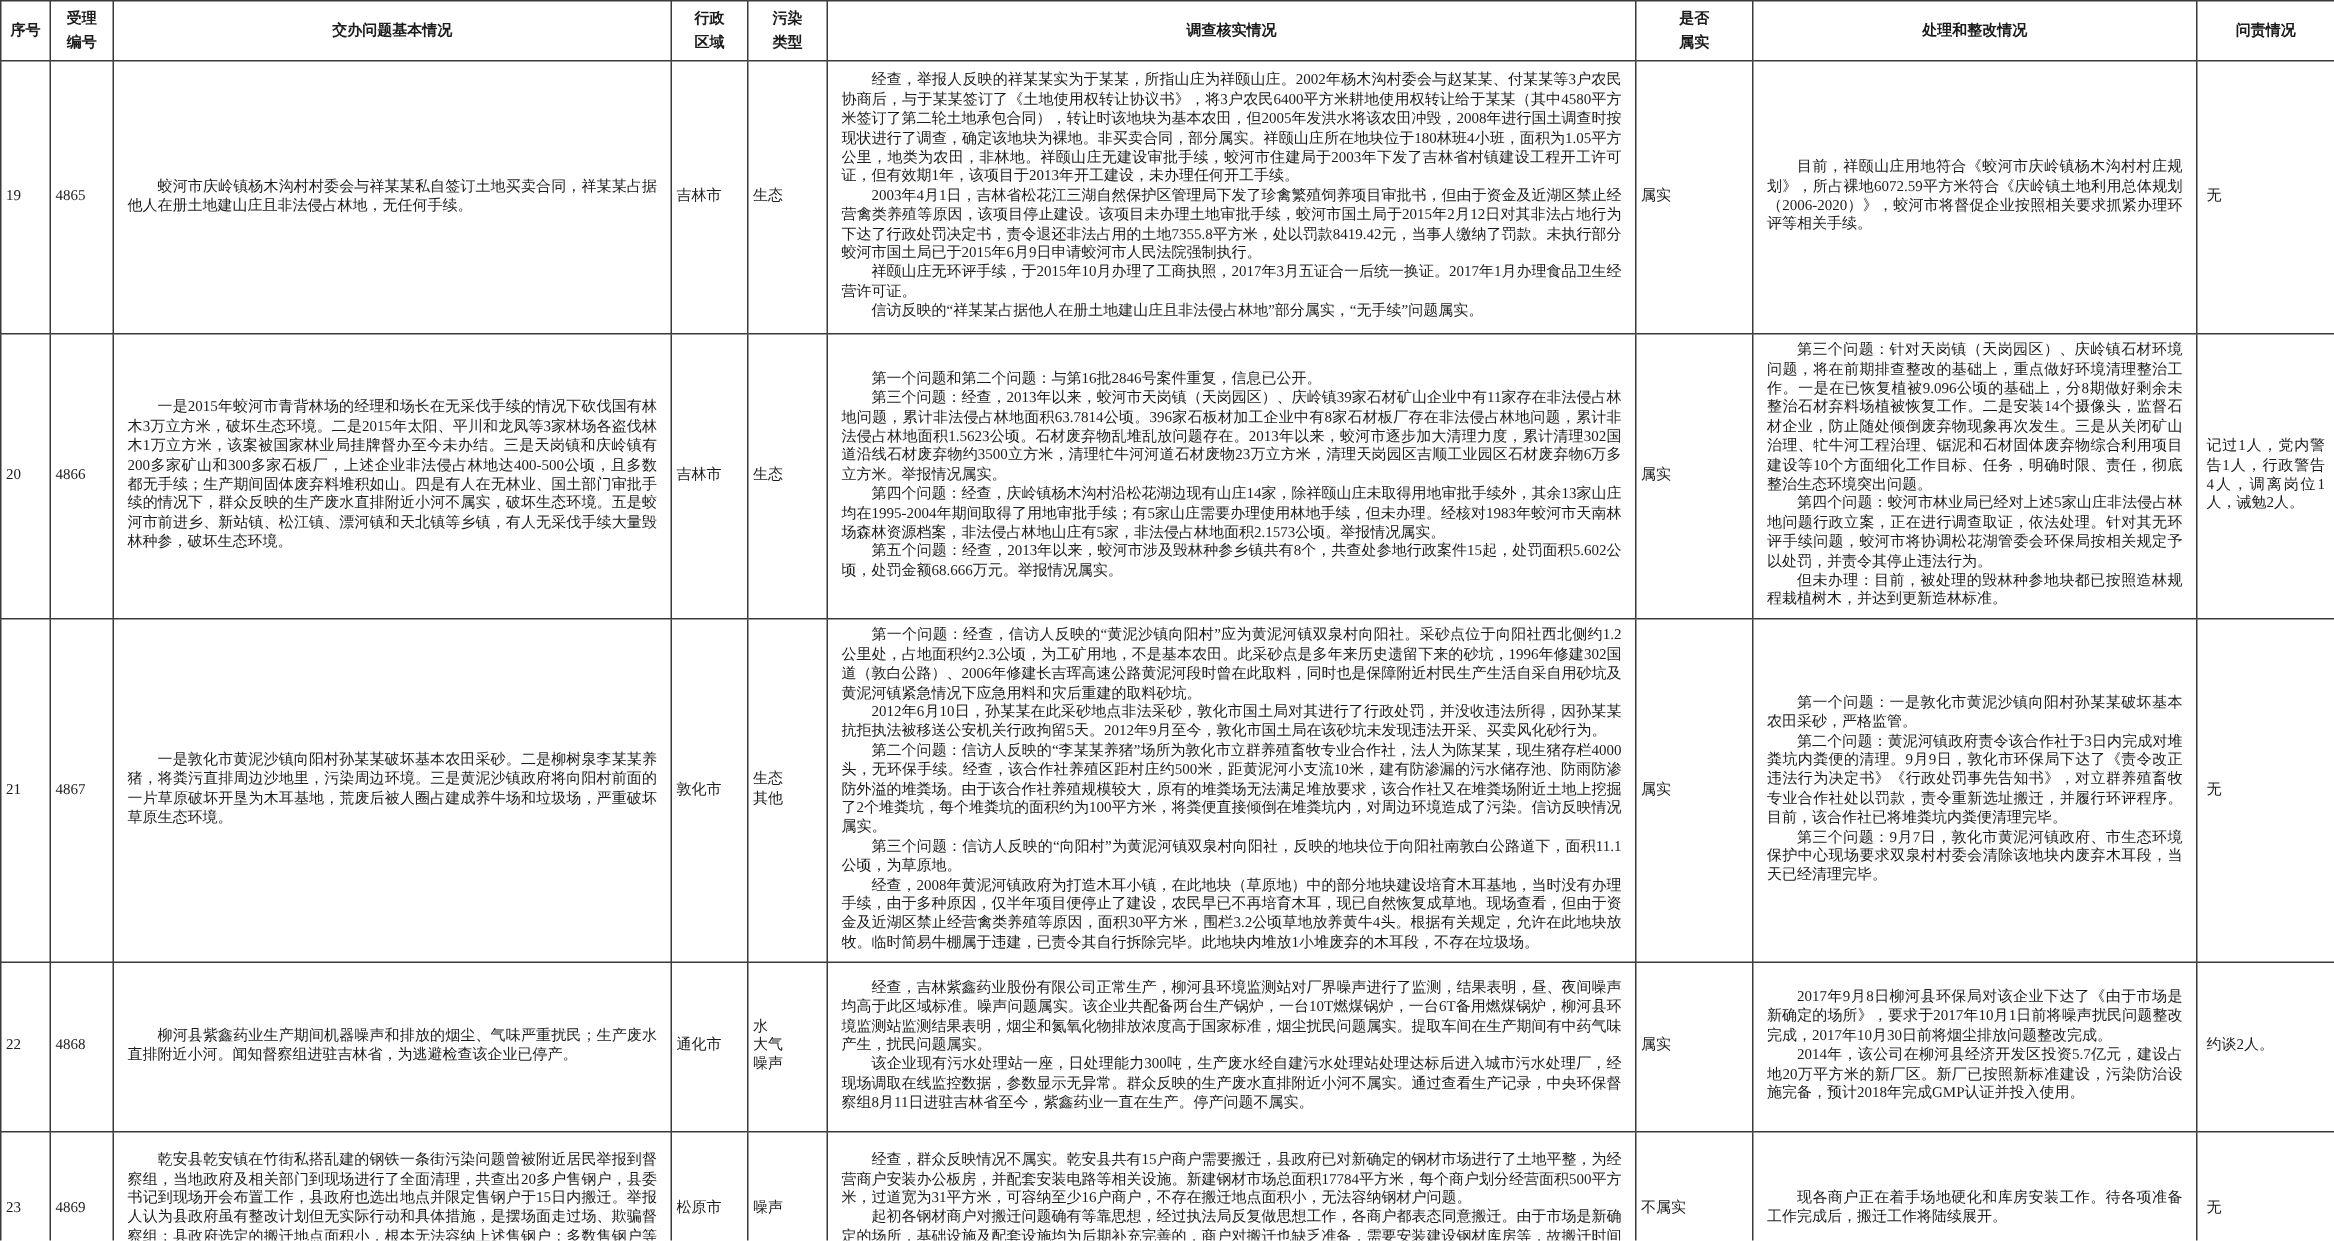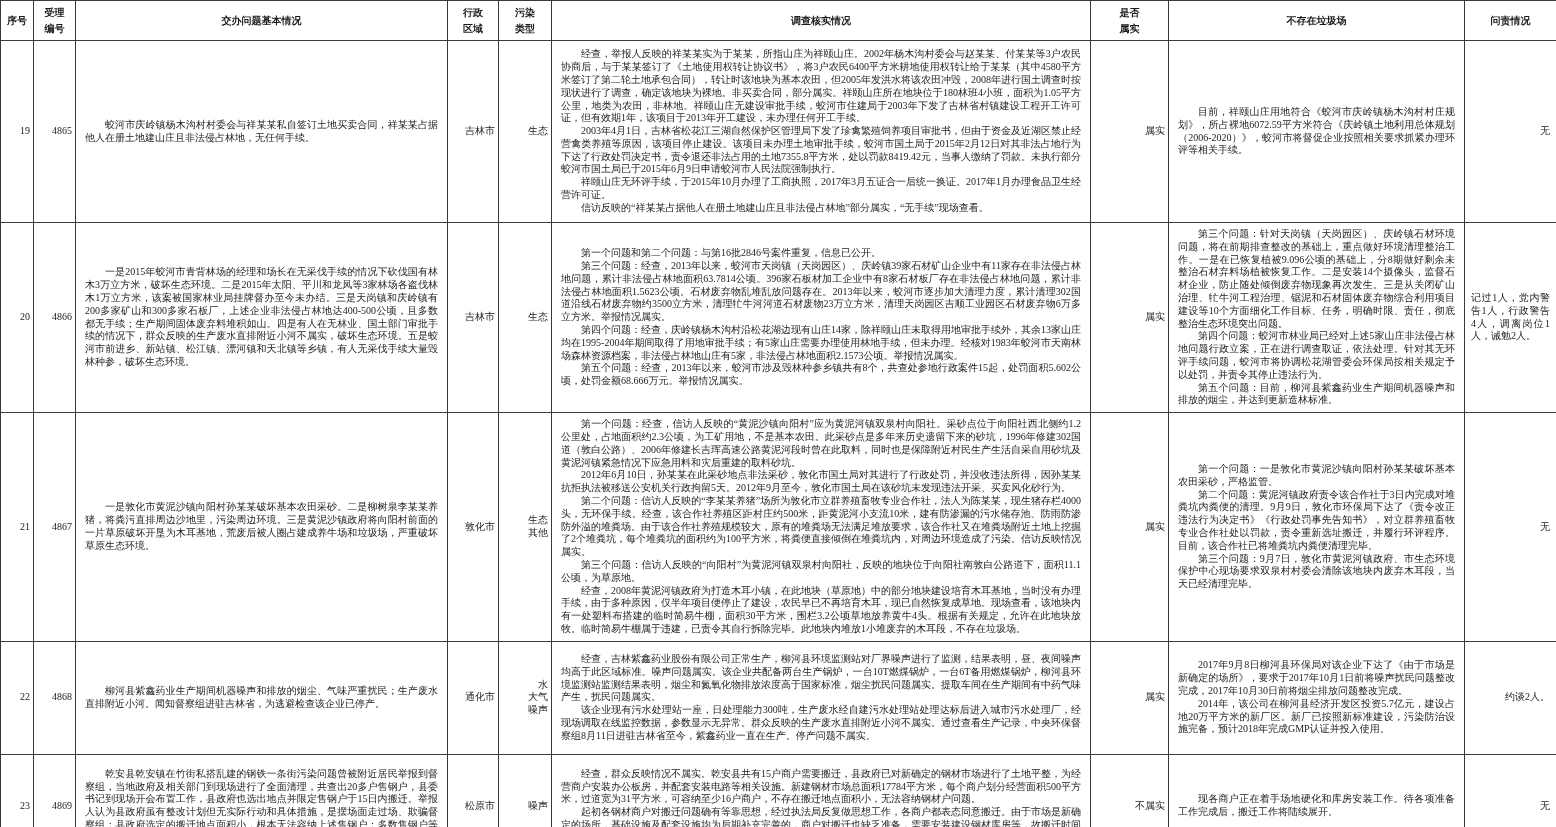--- a/index.html
+++ b/index.html
@@ -31,21 +31,21 @@
   th {
     font-size: 10px;
     font-weight: bold;
     text-align: center;
     white-space: pre-line;
     line-height: 1.6;
     padding: 2px;
   }
   td { font-size: 10px; line-height: 1.28; }
   td.c-center {
-    text-align: right;
+    text-align: left;
     white-space: pre-line;
     padding: 2px 3px;
   }
   td.c-text { padding: 5px 9px; }
   td.c-text p.para {
     margin: 0;
     text-indent: 2em;
     text-align: justify;
   }
   td.c-acct { padding: 2px 6px; }
@@ -75,38 +75,38 @@
         <th>受理
 编号</th>
         <th>交办问题基本情况</th>
         <th>行政
 区域</th>
         <th>污染
 类型</th>
         <th>调查核实情况</th>
         <th>是否
 属实</th>
-        <th>不存在垃圾场</th>
+        <th>处理和整改情况</th>
         <th>问责情况</th>
       </tr>
   </thead>
   <tbody>
       <tr>
         <td class="c-center">19</td>
         <td class="c-center">4865</td>
         <td class="c-text">
           <p class="para">蛟河市庆岭镇杨木沟村村委会与祥某某私自签订土地买卖合同，祥某某占据他人在册土地建山庄且非法侵占林地，无任何手续。</p>
         </td>
         <td class="c-center">吉林市</td>
         <td class="c-center">生态</td>
         <td class="c-text">
           <p class="para">经查，举报人反映的祥某某实为于某某，所指山庄为祥颐山庄。2002年杨木沟村委会与赵某某、付某某等3户农民协商后，与于某某签订了《土地使用权转让协议书》，将3户农民6400平方米耕地使用权转让给于某某（其中4580平方米签订了第二轮土地承包合同），转让时该地块为基本农田，但2005年发洪水将该农田冲毁，2008年进行国土调查时按现状进行了调查，确定该地块为裸地。非买卖合同，部分属实。祥颐山庄所在地块位于180林班4小班，面积为1.05平方公里，地类为农田，非林地。祥颐山庄无建设审批手续，蛟河市住建局于2003年下发了吉林省村镇建设工程开工许可证，但有效期1年，该项目于2013年开工建设，未办理任何开工手续。</p>
           <p class="para">2003年4月1日，吉林省松花江三湖自然保护区管理局下发了珍禽繁殖饲养项目审批书，但由于资金及近湖区禁止经营禽类养殖等原因，该项目停止建设。该项目未办理土地审批手续，蛟河市国土局于2015年2月12日对其非法占地行为下达了行政处罚决定书，责令退还非法占用的土地7355.8平方米，处以罚款8419.42元，当事人缴纳了罚款。未执行部分蛟河市国土局已于2015年6月9日申请蛟河市人民法院强制执行。</p>
           <p class="para">祥颐山庄无环评手续，于2015年10月办理了工商执照，2017年3月五证合一后统一换证。2017年1月办理食品卫生经营许可证。</p>
-          <p class="para">信访反映的“祥某某占据他人在册土地建山庄且非法侵占林地”部分属实，“无手续”现场查看。</p>
+          <p class="para">信访反映的“祥某某占据他人在册土地建山庄且非法侵占林地”部分属实，“无手续”问题属实。</p>
         </td>
         <td class="c-center">属实</td>
         <td class="c-text">
           <p class="para">目前，祥颐山庄用地符合《蛟河市庆岭镇杨木沟村村庄规划》，所占裸地6072.59平方米符合《庆岭镇土地利用总体规划（2006-2020）》，蛟河市将督促企业按照相关要求抓紧办理环评等相关手续。</p>
         </td>
         <td class="c-center c-acct">无</td>
       </tr>
       <tr>
         <td class="c-center">20</td>
         <td class="c-center">4866</td>
@@ -118,39 +118,39 @@
         <td class="c-text">
           <p class="para">第一个问题和第二个问题：与第16批2846号案件重复，信息已公开。</p>
           <p class="para">第三个问题：经查，2013年以来，蛟河市天岗镇（天岗园区）、庆岭镇39家石材矿山企业中有11家存在非法侵占林地问题，累计非法侵占林地面积63.7814公顷。396家石板材加工企业中有8家石材板厂存在非法侵占林地问题，累计非法侵占林地面积1.5623公顷。石材废弃物乱堆乱放问题存在。2013年以来，蛟河市逐步加大清理力度，累计清理302国道沿线石材废弃物约3500立方米，清理牤牛河河道石材废物23万立方米，清理天岗园区吉顺工业园区石材废弃物6万多立方米。举报情况属实。</p>
           <p class="para">第四个问题：经查，庆岭镇杨木沟村沿松花湖边现有山庄14家，除祥颐山庄未取得用地审批手续外，其余13家山庄均在1995-2004年期间取得了用地审批手续；有5家山庄需要办理使用林地手续，但未办理。经核对1983年蛟河市天南林场森林资源档案，非法侵占林地山庄有5家，非法侵占林地面积2.1573公顷。举报情况属实。</p>
           <p class="para">第五个问题：经查，2013年以来，蛟河市涉及毁林种参乡镇共有8个，共查处参地行政案件15起，处罚面积5.602公顷，处罚金额68.666万元。举报情况属实。</p>
         </td>
         <td class="c-center">属实</td>
         <td class="c-text">
           <p class="para">第三个问题：针对天岗镇（天岗园区）、庆岭镇石材环境问题，将在前期排查整改的基础上，重点做好环境清理整治工作。一是在已恢复植被9.096公顷的基础上，分8期做好剩余未整治石材弃料场植被恢复工作。二是安装14个摄像头，监督石材企业，防止随处倾倒废弃物现象再次发生。三是从关闭矿山治理、牤牛河工程治理、锯泥和石材固体废弃物综合利用项目建设等10个方面细化工作目标、任务，明确时限、责任，彻底整治生态环境突出问题。</p>
           <p class="para">第四个问题：蛟河市林业局已经对上述5家山庄非法侵占林地问题行政立案，正在进行调查取证，依法处理。针对其无环评手续问题，蛟河市将协调松花湖管委会环保局按相关规定予以处罚，并责令其停止违法行为。</p>
-          <p class="para">第五个问题：目前，柳河县紫鑫药业生产期间机器噪声和排放的烟尘，并达到更新造林标准。</p>
+          <p class="para">但未办理：目前，被处理的毁林种参地块都已按照造林规程栽植树木，并达到更新造林标准。</p>
         </td>
         <td class="c-center c-acct long">记过1人，党内警告1人，行政警告4人，调离岗位1人，诫勉2人。</td>
       </tr>
       <tr>
         <td class="c-center">21</td>
         <td class="c-center">4867</td>
         <td class="c-text">
           <p class="para">一是敦化市黄泥沙镇向阳村孙某某破坏基本农田采砂。二是柳树泉李某某养猪，将粪污直排周边沙地里，污染周边环境。三是黄泥沙镇政府将向阳村前面的一片草原破坏开垦为木耳基地，荒废后被人圈占建成养牛场和垃圾场，严重破坏草原生态环境。</p>
         </td>
         <td class="c-center">敦化市</td>
         <td class="c-center">生态
 其他</td>
         <td class="c-text">
           <p class="para">第一个问题：经查，信访人反映的“黄泥沙镇向阳村”应为黄泥河镇双泉村向阳社。采砂点位于向阳社西北侧约1.2公里处，占地面积约2.3公顷，为工矿用地，不是基本农田。此采砂点是多年来历史遗留下来的砂坑，1996年修建302国道（敦白公路）、2006年修建长吉珲高速公路黄泥河段时曾在此取料，同时也是保障附近村民生产生活自采自用砂坑及黄泥河镇紧急情况下应急用料和灾后重建的取料砂坑。</p>
           <p class="para">2012年6月10日，孙某某在此采砂地点非法采砂，敦化市国土局对其进行了行政处罚，并没收违法所得，因孙某某抗拒执法被移送公安机关行政拘留5天。2012年9月至今，敦化市国土局在该砂坑未发现违法开采、买卖风化砂行为。</p>
           <p class="para">第二个问题：信访人反映的“李某某养猪”场所为敦化市立群养殖畜牧专业合作社，法人为陈某某，现生猪存栏4000头，无环保手续。经查，该合作社养殖区距村庄约500米，距黄泥河小支流10米，建有防渗漏的污水储存池、防雨防渗防外溢的堆粪场。由于该合作社养殖规模较大，原有的堆粪场无法满足堆放要求，该合作社又在堆粪场附近土地上挖掘了2个堆粪坑，每个堆粪坑的面积约为100平方米，将粪便直接倾倒在堆粪坑内，对周边环境造成了污染。信访反映情况属实。</p>
           <p class="para">第三个问题：信访人反映的“向阳村”为黄泥河镇双泉村向阳社，反映的地块位于向阳社南敦白公路道下，面积11.1公顷，为草原地。</p>
-          <p class="para">经查，2008年黄泥河镇政府为打造木耳小镇，在此地块（草原地）中的部分地块建设培育木耳基地，当时没有办理手续，由于多种原因，仅半年项目便停止了建设，农民早已不再培育木耳，现已自然恢复成草地。现场查看，该地块内有一处塑料布搭建的临时简易牛棚，面积30平方米，围栏3.2公顷草地放养黄牛4头。根据有关规定，允许在此地块放牧。临时简易牛棚属于违建，已责令其自行拆除完毕。此地块内堆放1小堆废弃的木耳段，不存在垃圾场。</p>
+          <p class="para">经查，2008年黄泥河镇政府为打造木耳小镇，在此地块（草原地）中的部分地块建设培育木耳基地，当时没有办理手续，由于多种原因，仅半年项目便停止了建设，农民早已不再培育木耳，现已自然恢复成草地。现场查看，但由于资金及近湖区禁止经营禽类养殖等原因，面积30平方米，围栏3.2公顷草地放养黄牛4头。根据有关规定，允许在此地块放牧。临时简易牛棚属于违建，已责令其自行拆除完毕。此地块内堆放1小堆废弃的木耳段，不存在垃圾场。</p>
         </td>
         <td class="c-center">属实</td>
         <td class="c-text">
           <p class="para">第一个问题：一是敦化市黄泥沙镇向阳村孙某某破坏基本农田采砂，严格监管。</p>
           <p class="para">第二个问题：黄泥河镇政府责令该合作社于3日内完成对堆粪坑内粪便的清理。9月9日，敦化市环保局下达了《责令改正违法行为决定书》《行政处罚事先告知书》，对立群养殖畜牧专业合作社处以罚款，责令重新选址搬迁，并履行环评程序。目前，该合作社已将堆粪坑内粪便清理完毕。</p>
           <p class="para">第三个问题：9月7日，敦化市黄泥河镇政府、市生态环境保护中心现场要求双泉村村委会清除该地块内废弃木耳段，当天已经清理完毕。</p>
         </td>
         <td class="c-center c-acct">无</td>
       </tr>
       <tr>

